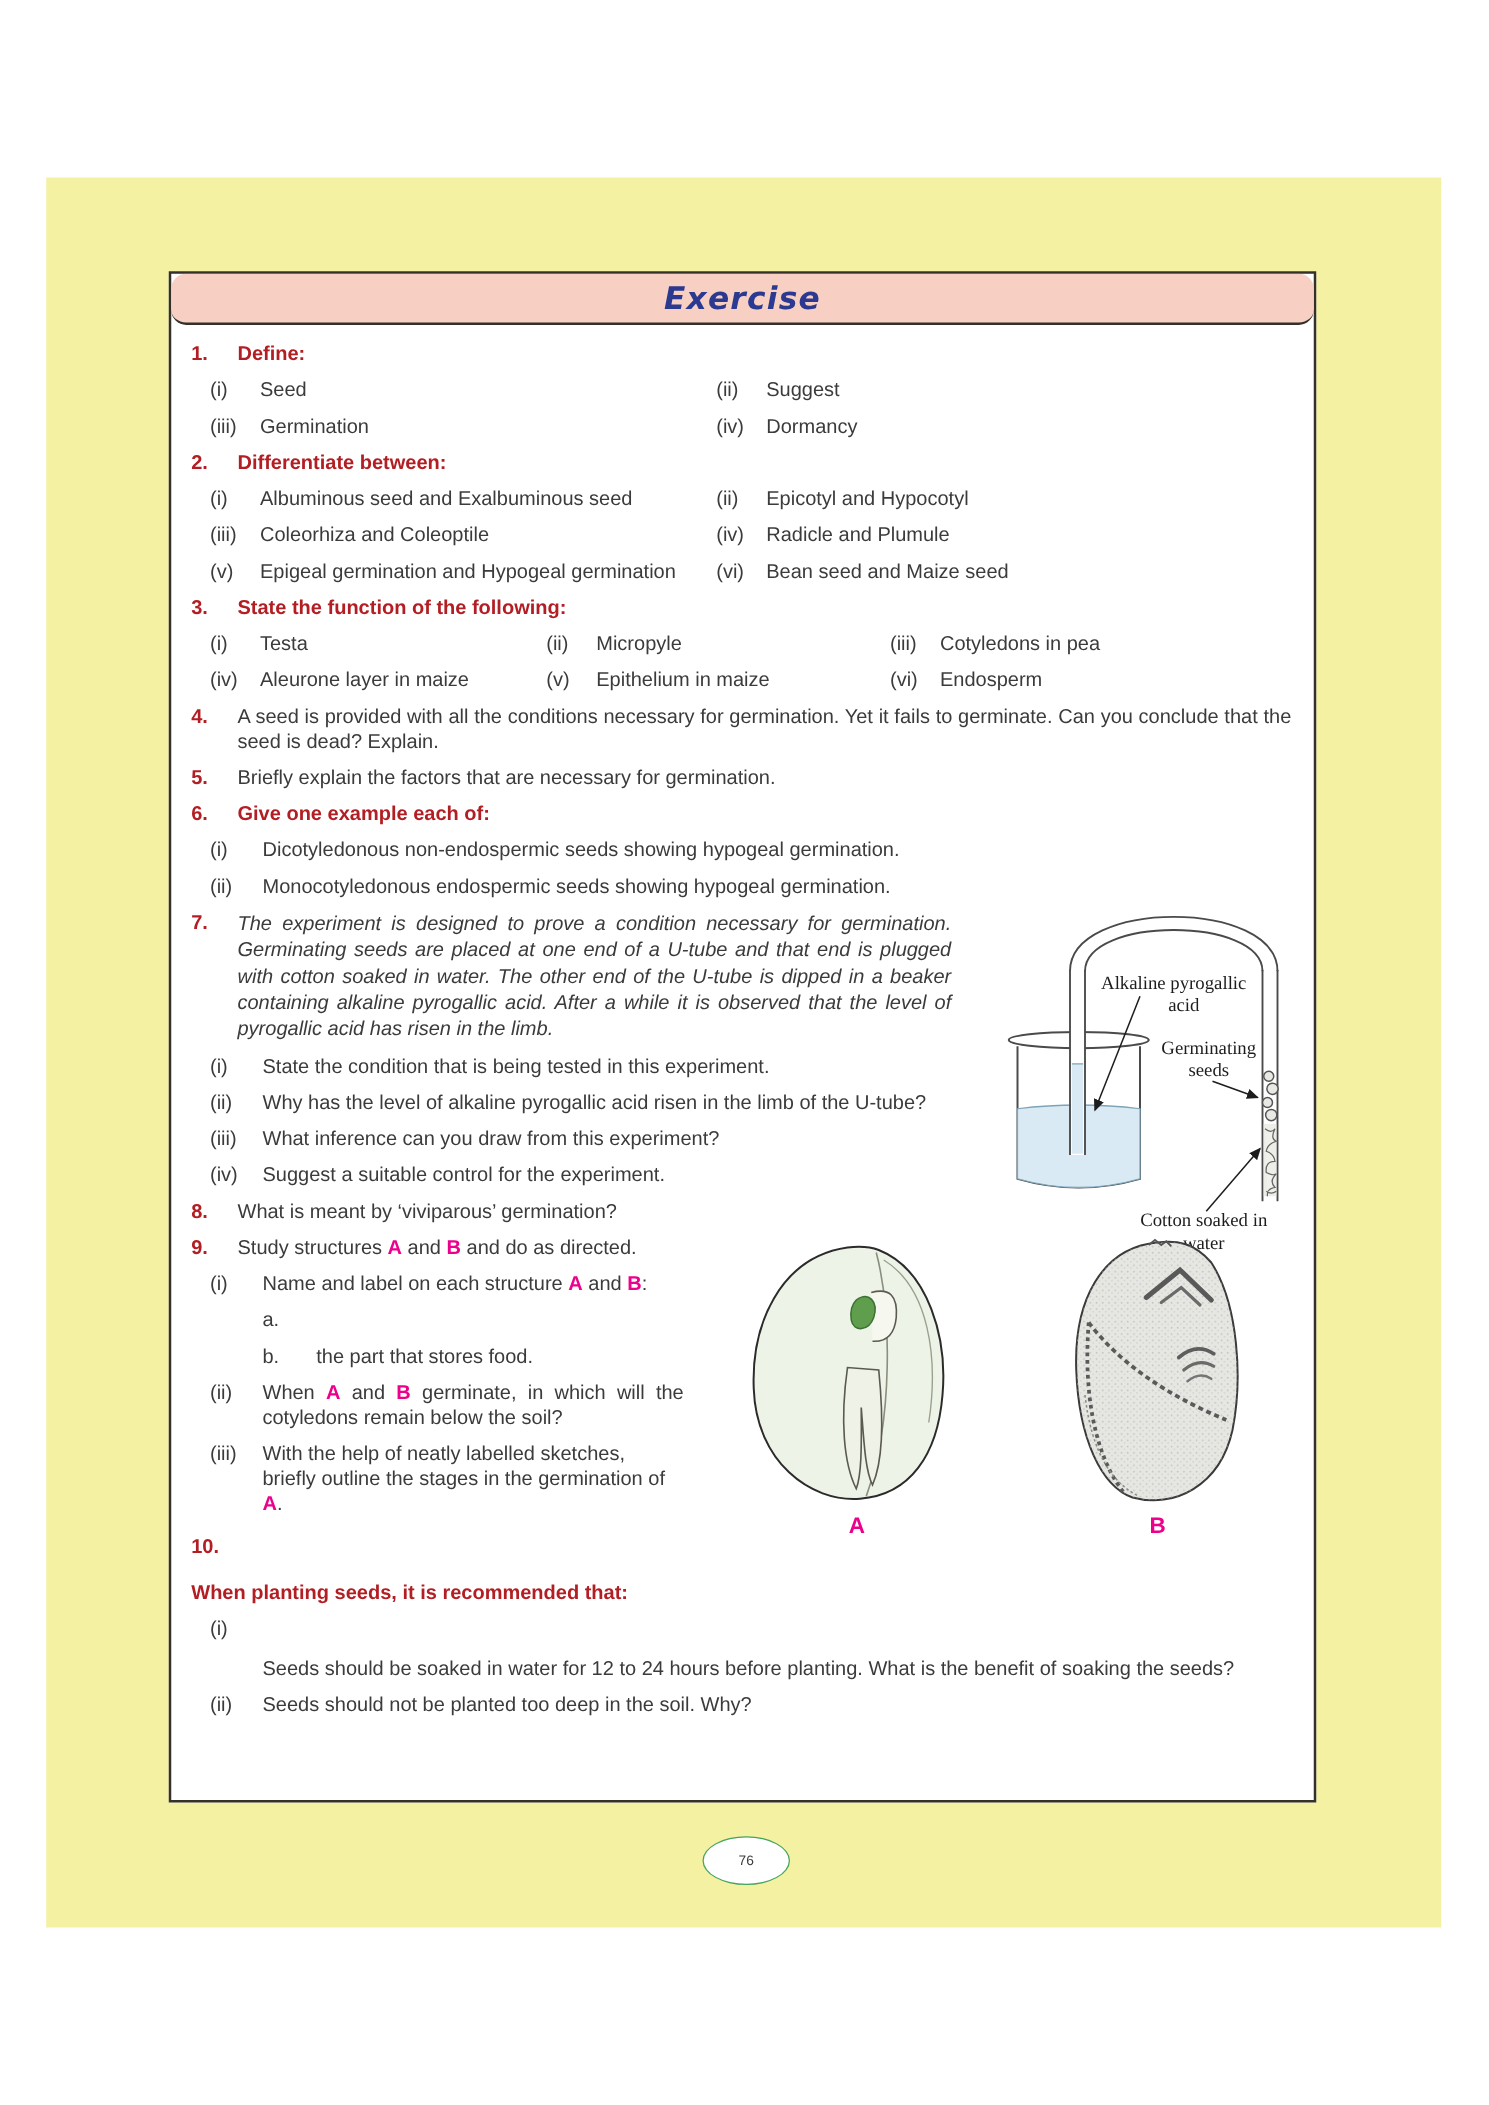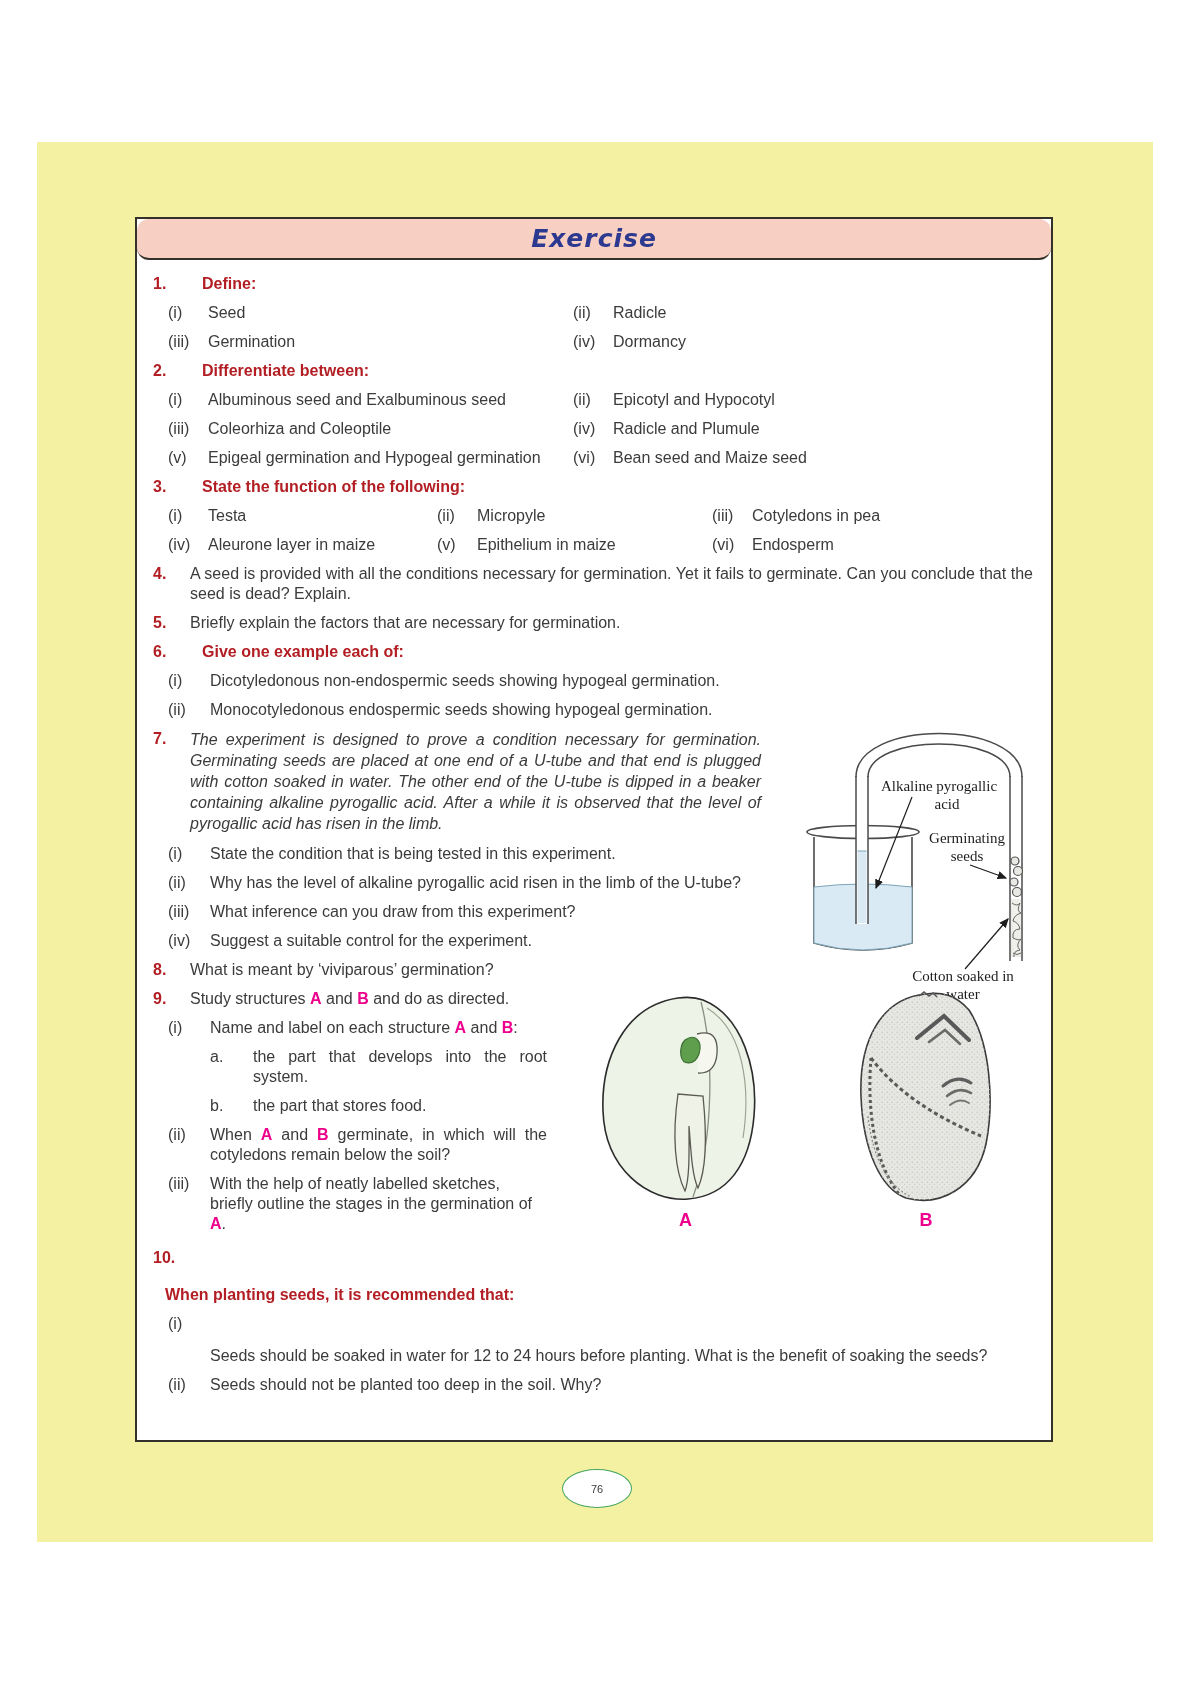--- a/index.html
+++ b/index.html
@@ -8,21 +8,21 @@
   .yellow-bg{position:absolute;left:37px;top:142px;width:1116px;height:1400px;background:#f5f1a3;}
   .ex-box{position:absolute;left:98px;top:75px;width:918px;height:1225px;background:#ffffff;
           border:2px solid #33312a;box-sizing:border-box;overflow:hidden;}
   .ex-header{height:39px;background:#f8cfc3;border-bottom:2px solid #33312a;
              display:flex;align-items:center;justify-content:center;border-radius:12px;}
   .ex-title{font-family:"DejaVu Sans",sans-serif;font-style:italic;font-weight:bold;
             font-size:25px;color:#2b3990;letter-spacing:1px;}
   .content{position:relative;padding:14px 18px 60px 16px;font-size:16px;line-height:20px;}
   .q{display:flex;margin-bottom:9px;}
   .qn{flex:0 0 37px;font-weight:bold;color:#b21e23;}
-  .qh{font-weight:bold;color:#b21e23;margin-left:12px;}
+  .qh{font-weight:bold;color:#b21e23;}
   .qtext{flex:1;}
   .just{text-align:justify;}
   .grid2{display:grid;grid-template-columns:405px 1fr;row-gap:9px;margin:0 0 9px 15px;}
   .grid3{display:grid;grid-template-columns:269px 275px 1fr;row-gap:9px;margin:0 0 9px 15px;}
   .item{display:flex;}
   .rn{flex:0 0 40px;}
   .sub{display:flex;margin:0 0 9px 15px;}
   .sub .rn{flex:0 0 42px;}
   .subsub{display:flex;margin:0 0 9px 57px;}
   .subsub .rn{flex:0 0 43px;}
@@ -56,21 +56,21 @@
           <span class="qn">1.</span>
           <span class="qh">Define:</span>
         </div>
         <div class="grid2">
           <div class="item">
               <span class="rn">(i)</span>
               <span>Seed</span>
             </div>
           <div class="item">
               <span class="rn">(ii)</span>
-              <span>Radicle</span>
+              <span>Suggest</span>
             </div>
           <div class="item">
               <span class="rn">(iii)</span>
               <span>Germination</span>
             </div>
           <div class="item">
               <span class="rn">(iv)</span>
               <span>Dormancy</span>
             </div>
         </div>
@@ -192,21 +192,20 @@
           <div class="q">
             <span class="qn">9.</span>
             <span class="qtext"><span>Study structures </span><span class="mag">A</span><span> and </span><span class="mag">B</span><span> and do as directed.</span></span>
           </div>
           <div class="sub">
               <span class="rn">(i)</span>
               <span><span>Name and label on each structure </span><span class="mag">A</span><span> and </span><span class="mag">B</span><span>:</span></span>
             </div>
           <div class="subsub">
               <span class="rn">a.</span>
-              <span class="just" style="flex:1;">the part that develops into the root system.</span>
             </div>
           <div class="subsub">
               <span class="rn">b.</span>
               <span>the part that stores food.</span>
             </div>
           <div class="sub">
               <span class="rn">(ii)</span>
               <span class="just" style="flex:1;"><span>When </span><span class="mag">A</span><span> and </span><span class="mag">B</span><span> germinate, in which will the cotyledons remain below the soil?</span></span>
             </div>
           <div class="sub">

